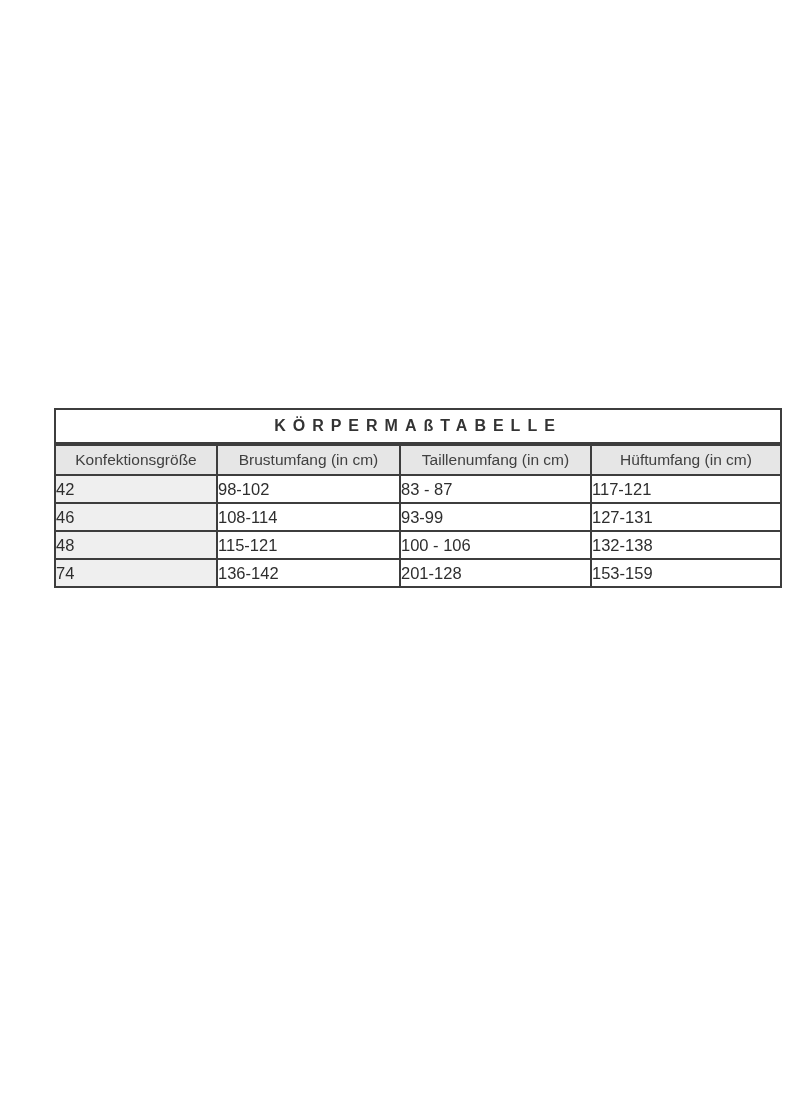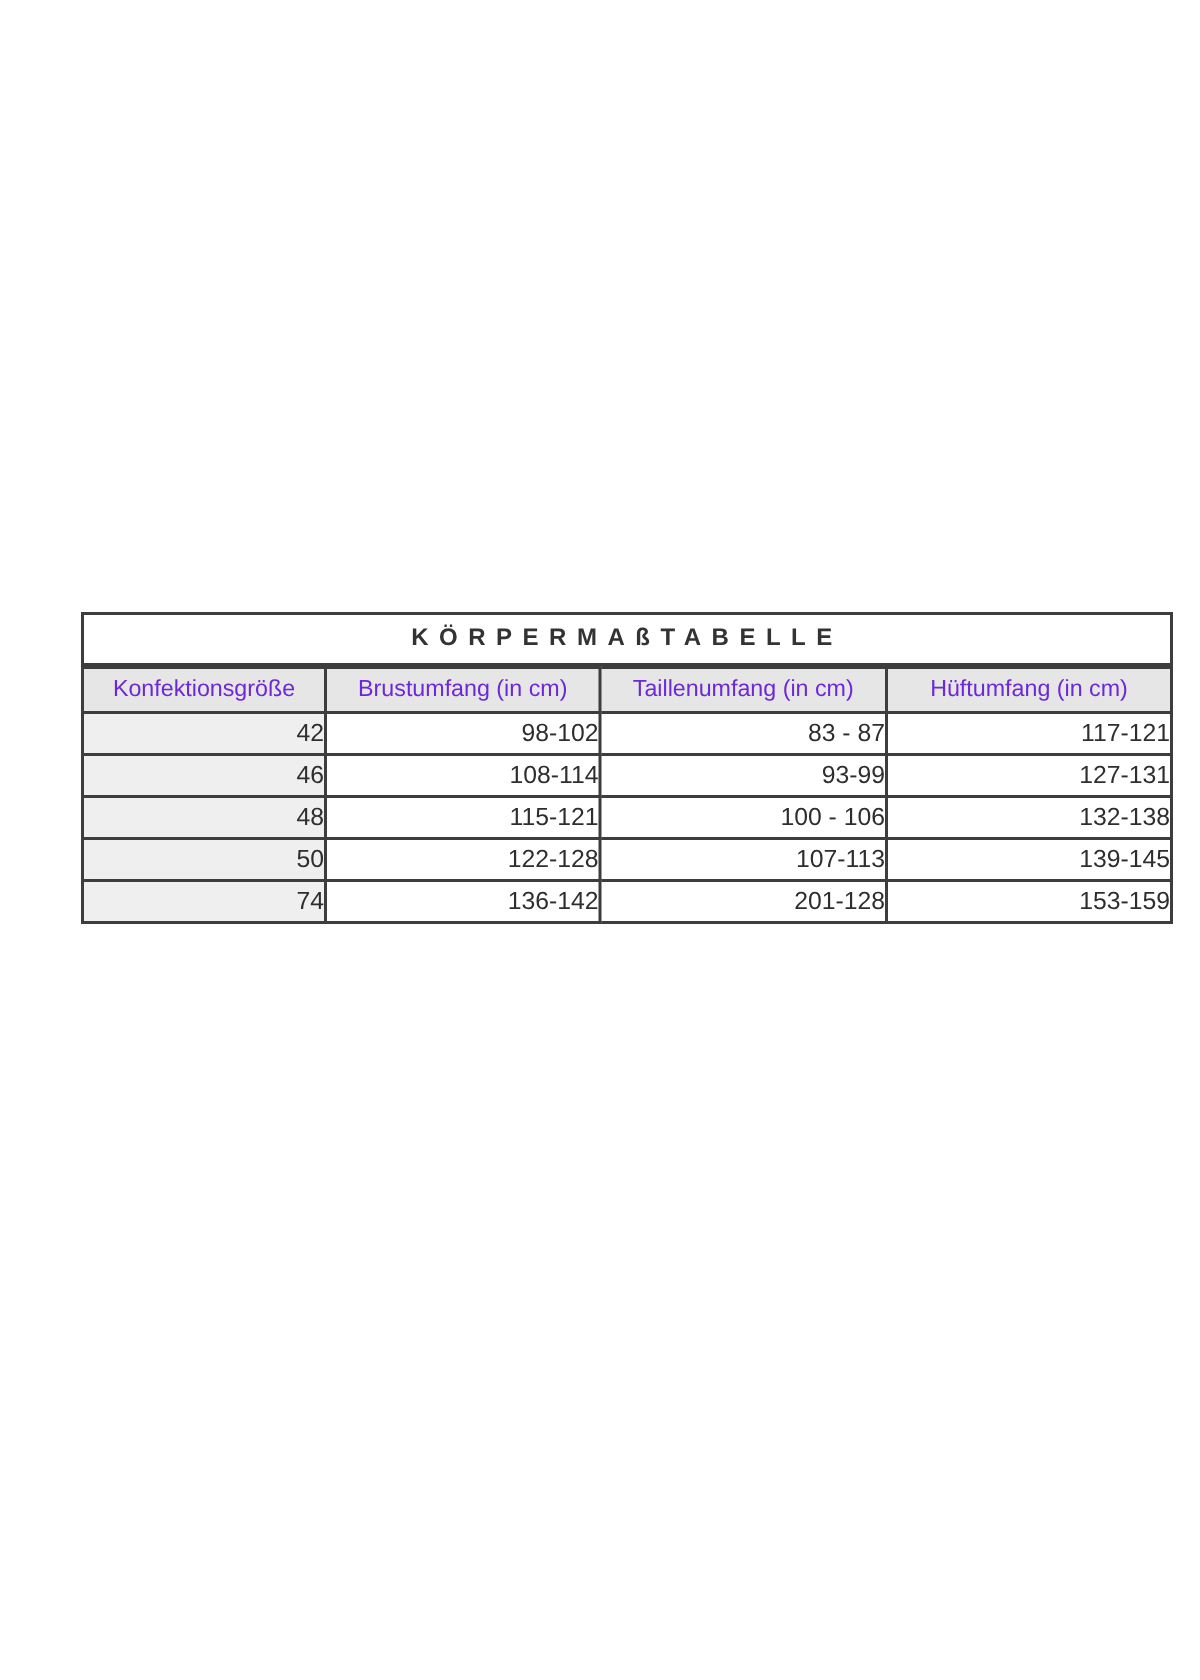--- a/index.html
+++ b/index.html
@@ -41,27 +41,27 @@
     border-bottom: none;
   }
   table.size-table thead th {
     height: 30px;
     background: #e6e6e6;
     font-size: 15.5px;
     font-weight: 500;
     text-align: center;
     vertical-align: middle;
     padding: 2px 2px;
-    color: #6d28d9;
+    color: #404040;
   }
   table.size-table tbody td {
     height: 28px;
     font-size: 16.5px;
     font-weight: 500;
-    text-align: right;
+    text-align: left;
     vertical-align: middle;
     background: #ffffff;
   }
   table.size-table tbody td.size-col {
     background: #efefef;
   }
 </style>
 </head>
 <body>
 
@@ -95,26 +95,20 @@
           <td>93-99</td>
           <td>127-131</td>
         </tr>
         <tr>
           <td class="size-col">48</td>
           <td>115-121</td>
           <td>100 - 106</td>
           <td>132-138</td>
         </tr>
         <tr>
-          <td class="size-col">50</td>
-          <td>122-128</td>
-          <td>107-113</td>
-          <td>139-145</td>
-        </tr>
-        <tr>
           <td class="size-col">74</td>
           <td>136-142</td>
           <td>201-128</td>
           <td>153-159</td>
         </tr>
       </tbody>
   </table>
 </div>
 
 </body></html>

